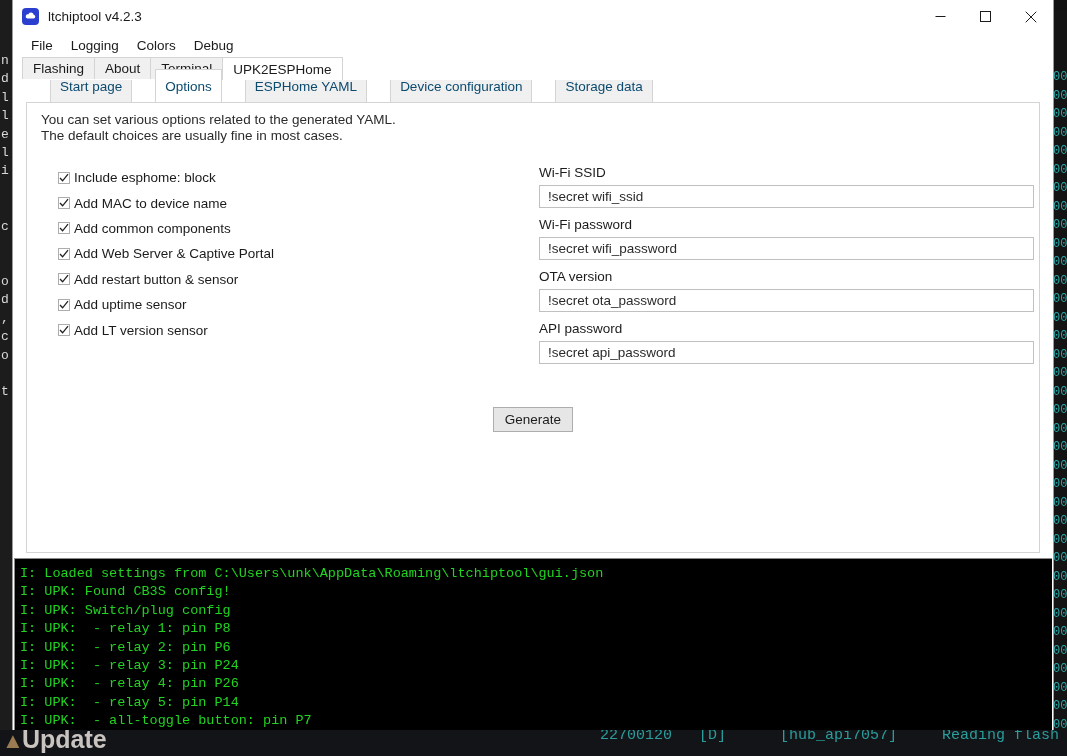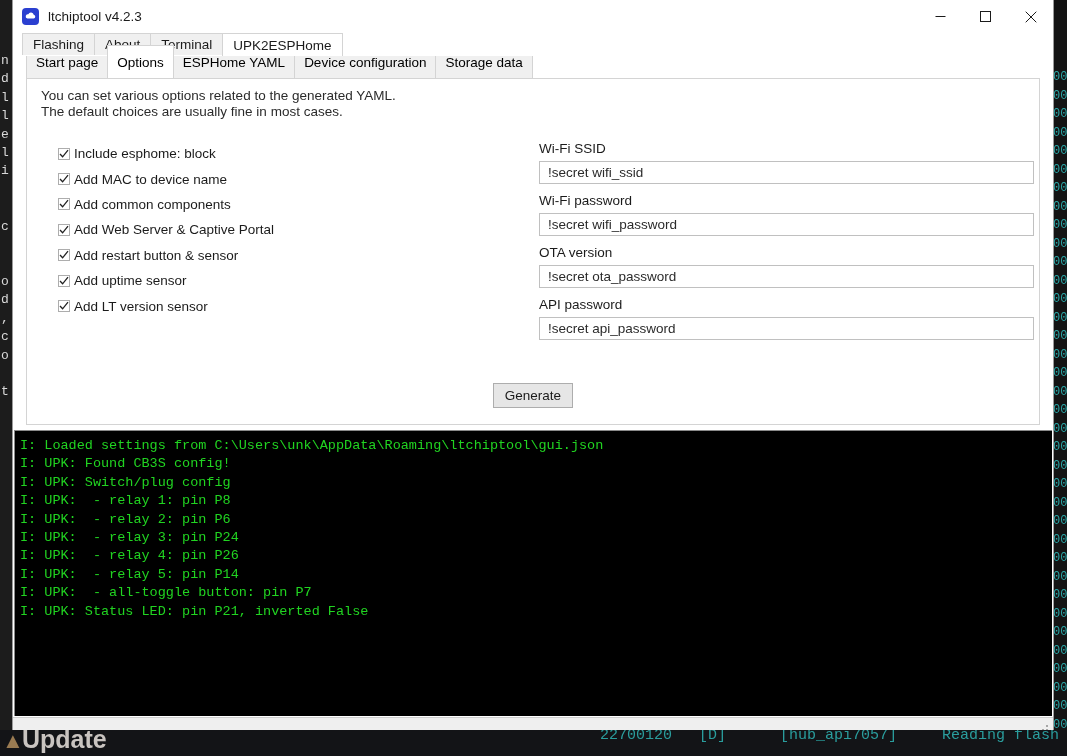--- a/index.html
+++ b/index.html
@@ -185,42 +185,43 @@
     display: flex;
     align-items: flex-end;
     padding-left: 13px;
     background: #ffffff;
     flex: 0 0 auto;
   }
   .itab {
     height: 21px;
     padding: 16px 9px;
     font-size: 13.5px;
-    color: #000000;
+    color: #0c4a6e;
     display: flex;
     align-items: center;
     background: #f0f0f0;
     border: 1px solid #d4d4d4;
     border-bottom: none;
     margin-right: -1px;
     white-space: nowrap;
+    margin-left: 24px;
   }
   .itab.active {
     background: #ffffff;
     height: 22px;
     position: relative;
     z-index: 3;
   }
 
   
   #options-panel {
     margin: 0 13px 0 13px;
     border: 1px solid #d4d4d4;
     background: #ffffff;
-    height: 347px;
+    height: 451px;
     flex: 0 0 auto;
     position: relative;
     overflow: hidden;
   }
   #panel-desc {
     padding: 9px 0 0 14px;
     font-size: 13.5px;
     line-height: 16px;
     color: #2b2b2b;
   }
@@ -430,20 +431,26 @@
       </div>
       <div class="win-btn">
         <svg width="12" height="12" viewBox="0 0 12 12">
           <line x1="0.7" y1="0.7" x2="11.3" y2="11.3" stroke="#1b1b1b" stroke-width="1"></line>
           <line x1="11.3" y1="0.7" x2="0.7" y2="11.3" stroke="#1b1b1b" stroke-width="1"></line>
         </svg>
       </div>
     </div>
   </div>
 
+  <div id="menu-bar">
+    <div class="menu-item">File</div>
+    <div class="menu-item">Logging</div>
+    <div class="menu-item">Colors</div>
+    <div class="menu-item">Debug</div>
+  </div>
 
   <div id="outer-tabs">
     <div class="otab">Flashing</div>
     <div class="otab">About</div>
     <div class="otab">Terminal</div>
     <div class="otab active">UPK2ESPHome</div>
   </div>
 
   <div id="inner-tabs">
     <div class="itab">Start page</div>

